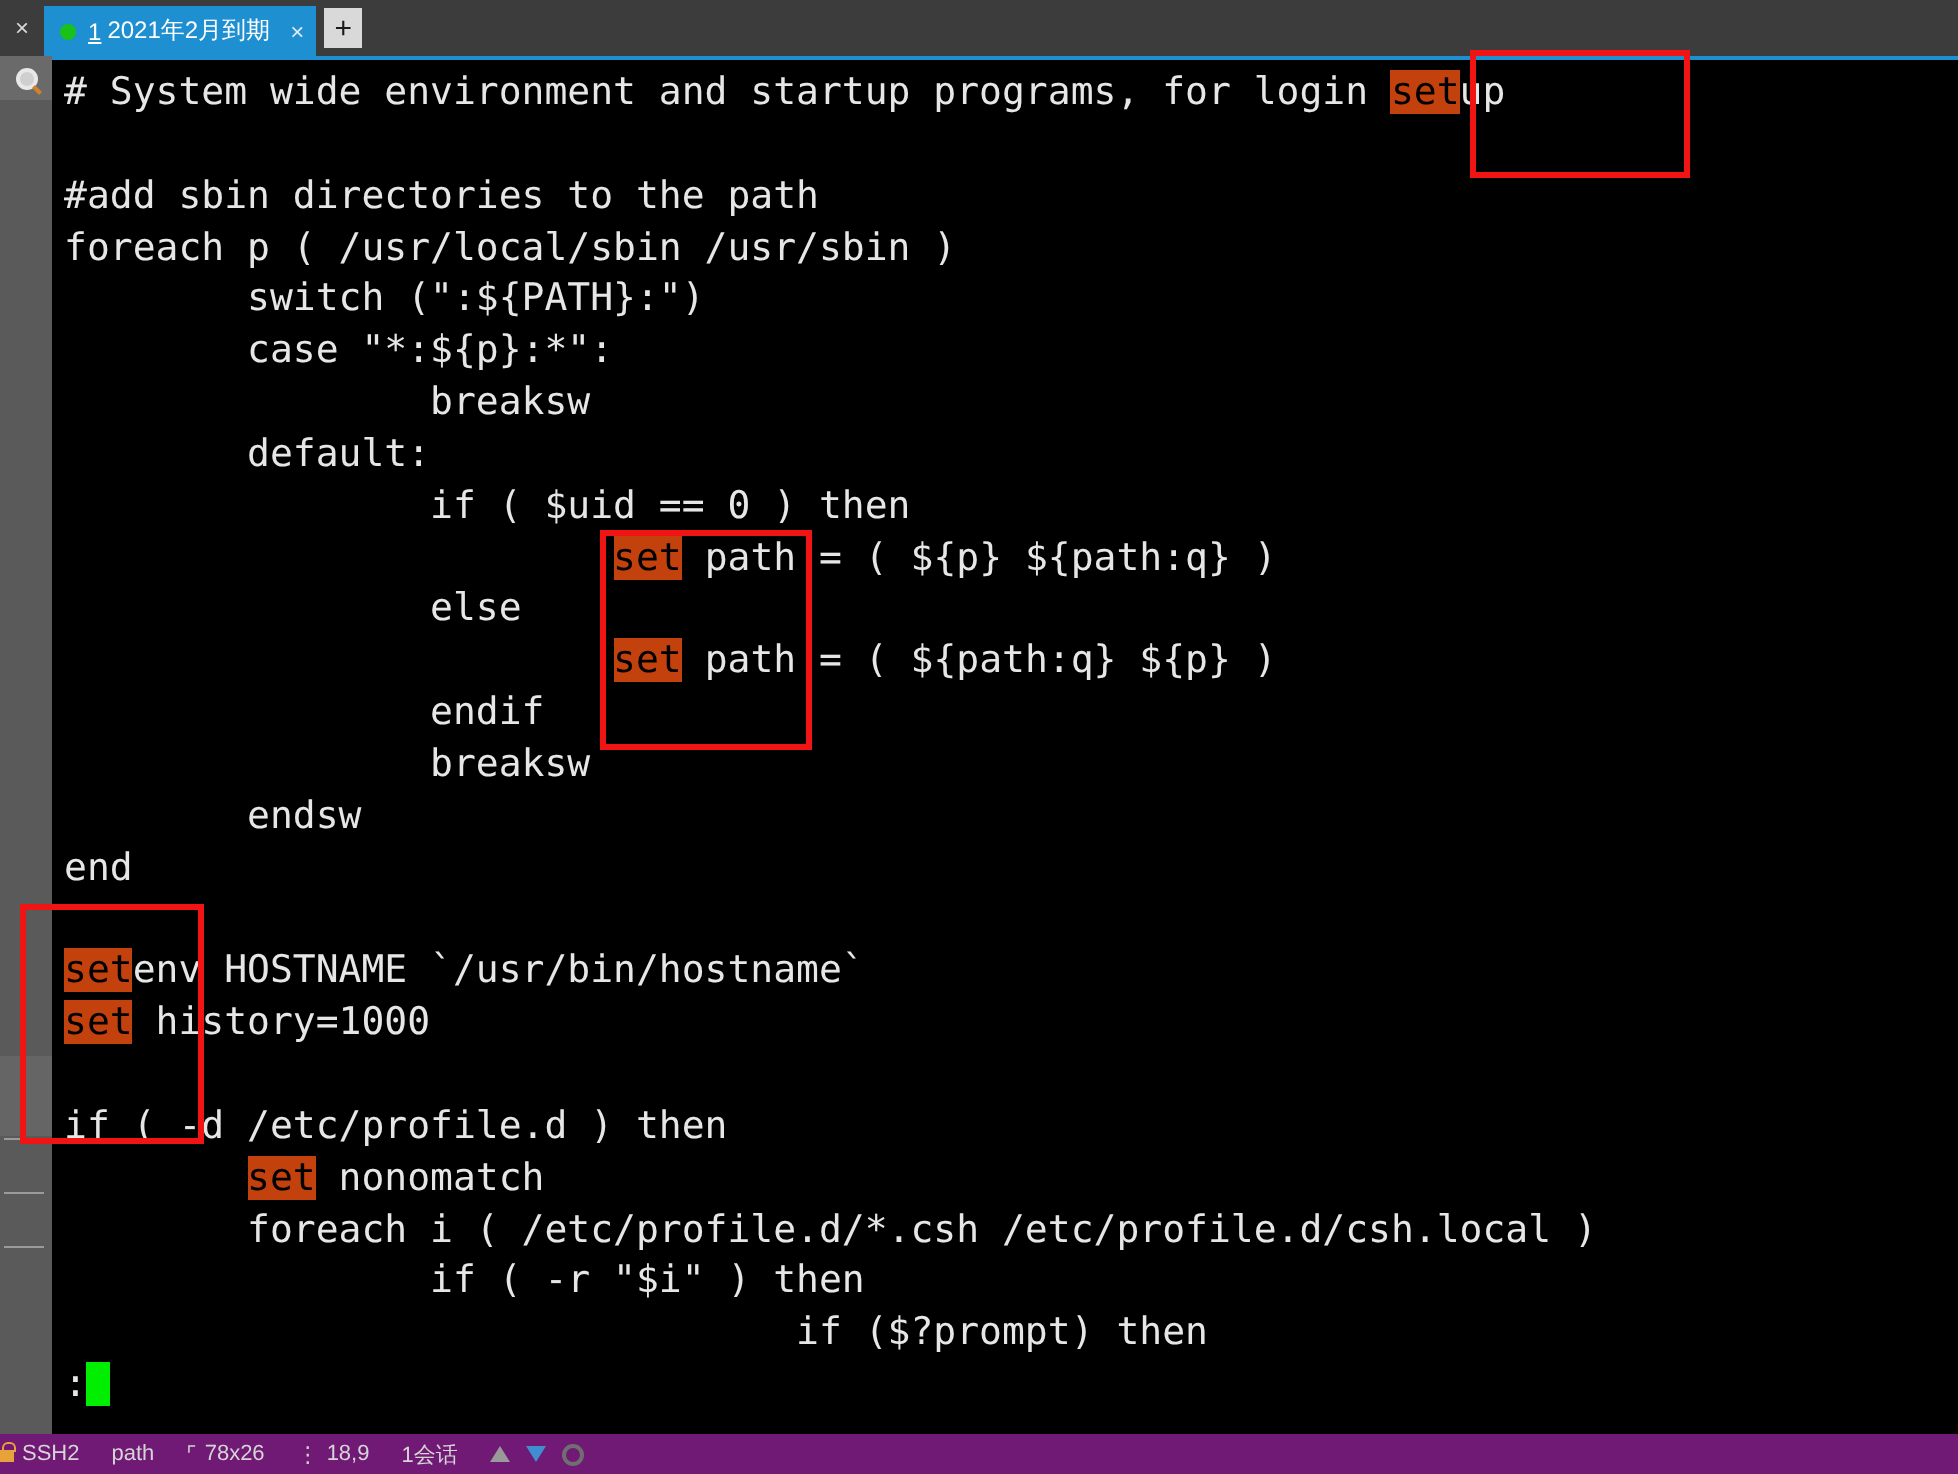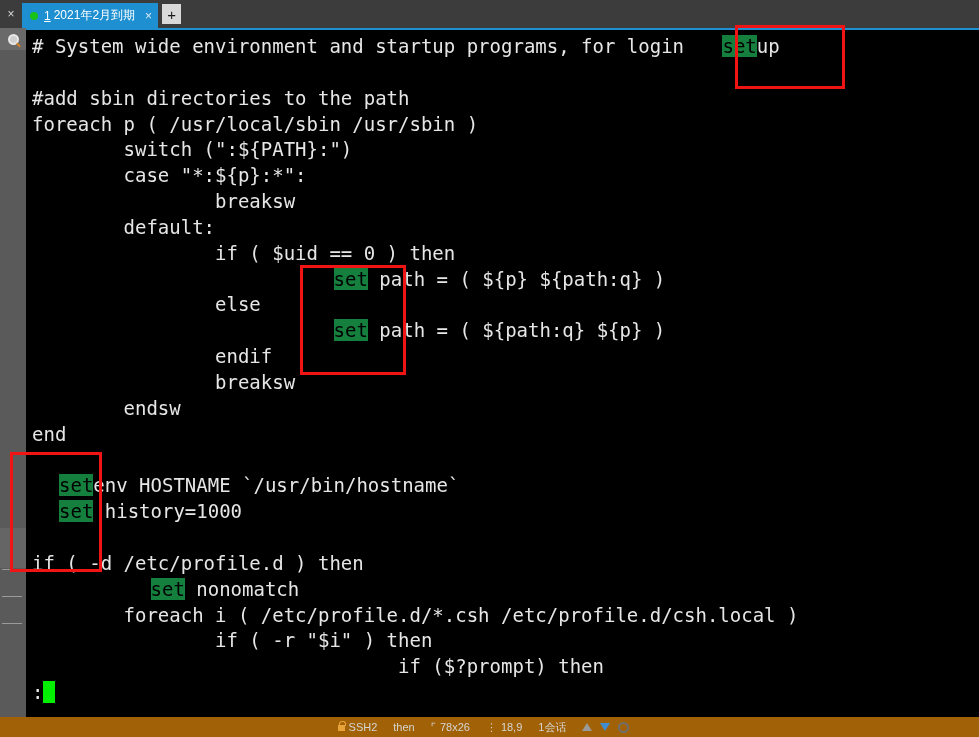--- a/index.html
+++ b/index.html
@@ -103,47 +103,45 @@
     position: absolute; left: 6px; top: 4px;
     color: #e6e6e6;
     font-family: "DejaVu Sans Mono", monospace;
     font-size: 19px;
     line-height: 25.85px;
     white-space: pre;
     letter-spacing: 0px;
   }
   .line { height: 25.85px; }
   .hl {
-    background: #15803d;
+    background: #c2410c;
     color: #000000;
-    margin-left: 27px;
   }
   .cursor {
     background: #00ee00;
     color: #00ee00;
   }
 
   
   .redbox {
     position: absolute;
     border: 3px solid #f01414;
     pointer-events: none;
   }
 
   
   #statusbar {
     position: absolute; left: 0; bottom: 0;
     width: 979px; height: 20px;
-    background: #a16207;
+    background: #701a75;
     display: flex; align-items: center;
-    justify-content: center;
+    justify-content: flex-start;
     color: #d5d5d5;
     font-family: "Liberation Sans", sans-serif;
     font-size: 11px;
-    padding-left: 10px;
   }
   #statusbar .sitem {
     display: flex; align-items: center;
     margin-right: 16px; white-space: nowrap;
   }
   .lock {
     position: relative;
     width: 7px; height: 6px;
     background: #e8a23a;
     margin-right: 4px;
@@ -214,21 +212,21 @@
       <div class="redbox" style="left: 300px; top: 265px; width: 106px; height: 110px; border-color: rgb(240, 20, 20);"></div>
       <div class="redbox" style="left: 10px; top: 452px; width: 92px; height: 120px; border-color: rgb(240, 20, 20);"></div>
     </div>
 
   <div id="statusbar">
     <div class="sitem">
       <span class="lock"></span>
       <span>SSH2</span>
     </div>
     <div class="sitem">
-      <span>then</span>
+      <span>path</span>
     </div>
     <div class="sitem">
       <span class="sicon-size">⌜</span>
       <span>78x26</span>
     </div>
     <div class="sitem">
       <span class="sicon-pos">⋮</span>
       <span>18,9</span>
     </div>
     <div class="sitem">

